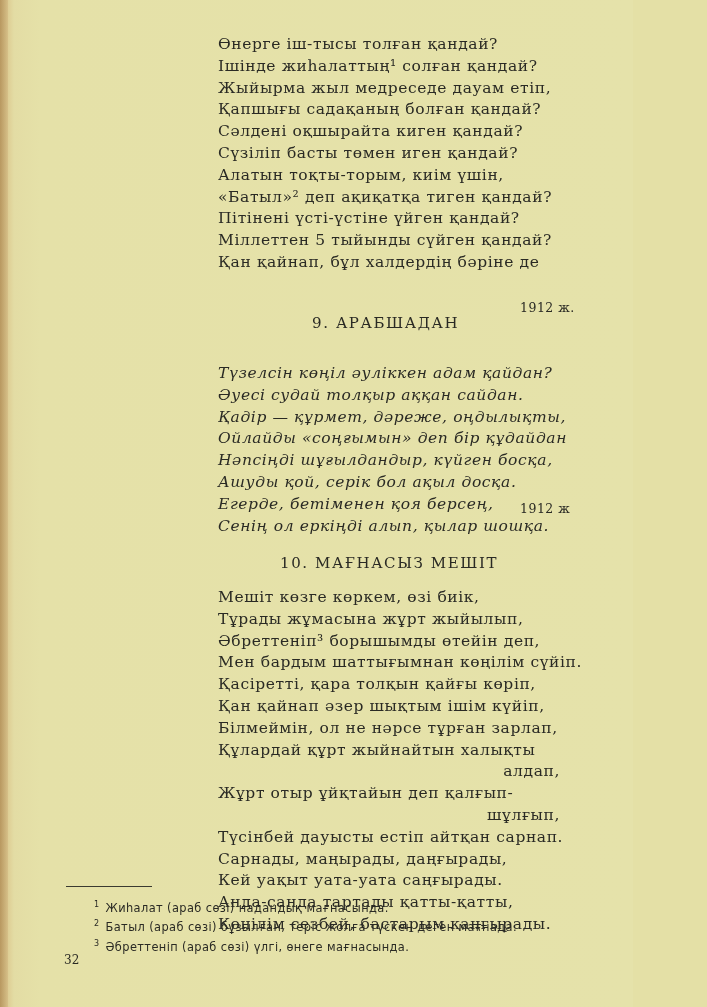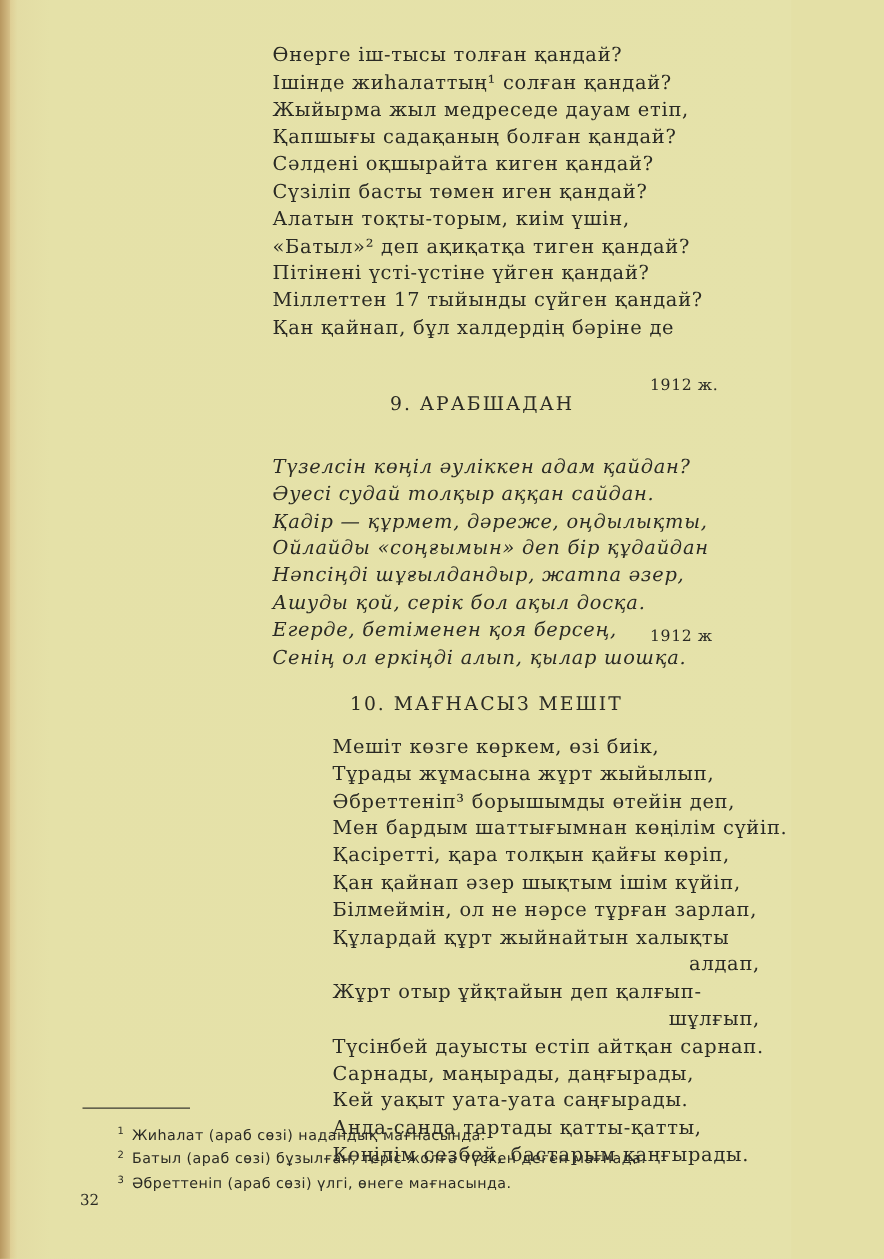--- a/index.html
+++ b/index.html
@@ -54,40 +54,40 @@
   <div class="poem" style="top:34px;">
     <span class="line">Өнерге іш-тысы толған қандай?</span>
     <span class="line">Ішінде жиһалаттың¹ солған қандай?</span>
     <span class="line">Жыйырма жыл медреседе дауам етіп,</span>
     <span class="line">Қапшығы садақаның болған қандай?</span>
     <span class="line">Сәлдені оқшырайта киген қандай?</span>
     <span class="line">Сүзіліп басты төмен иген қандай?</span>
     <span class="line">Алатын тоқты-торым, киім үшін,</span>
     <span class="line">«Батыл»² деп ақиқатқа тиген қандай?</span>
     <span class="line">Пітінені үсті-үстіне үйген қандай?</span>
-    <span class="line">Міллеттен 17 тыйынды сүйген қандай?</span>
+    <span class="line">Міллеттен 5 тыйынды сүйген қандай?</span>
     <span class="line">Қан қайнап, бұл халдердің бәріне де</span>
   </div>
   <div class="date" style="left:520px; top:264px;margin-top:36px;">1912 ж.</div>
 
   <div class="title" style="left:312px; top:314px;">9. АРАБШАДАН</div>
   <div class="poem" style="top:363px;font-style:italic;">
     <span class="line">Түзелсін көңіл әуліккен адам қайдан?</span>
     <span class="line">Әуесі судай толқыр аққан сайдан.</span>
     <span class="line">Қадір — құрмет, дәреже, оңдылықты,</span>
     <span class="line">Ойлайды «соңғымын» деп бір құдайдан</span>
-    <span class="line">Нәпсіңді шұғылдандыр, жатпа әзер,</span>
+    <span class="line">Нәпсіңді шұғылдандыр, күйген босқа,</span>
     <span class="line">Ашуды қой, серік бол ақыл досқа.</span>
     <span class="line">Егерде, бетіменен қоя берсең,</span>
     <span class="line">Сенің ол еркіңді алып, қылар шошқа.</span>
   </div>
   <div class="date" style="left:520px; top:501px;text-align:center;">1912 ж</div>
 
   <div class="title" style="left:280px; top:554px;">10. МАҒНАСЫЗ   МЕШІТ</div>
-  <div class="poem" style="top:587px; width:342px;margin-left:48px;">
+  <div class="poem" style="top:587px; width:342px;">
     <span class="line">Мешіт көзге көркем, өзі биік,</span>
     <span class="line">Тұрады жұмасына жұрт жыйылып,</span>
     <span class="line">Әбреттеніп³ борышымды өтейін деп,</span>
     <span class="line">Мен бардым шаттығымнан көңілім сүйіп.</span>
     <span class="line">Қасіретті, қара толқын қайғы көріп,</span>
     <span class="line">Қан қайнап әзер шықтым ішім күйіп,</span>
     <span class="line">Білмеймін, ол не нәрсе тұрған зарлап,</span>
     <span class="line">Құлардай құрт жыйнайтын халықты</span>
     <span class="line right">алдап,</span>
     <span class="line">Жұрт отыр ұйқтайын деп қалғып-</span>

